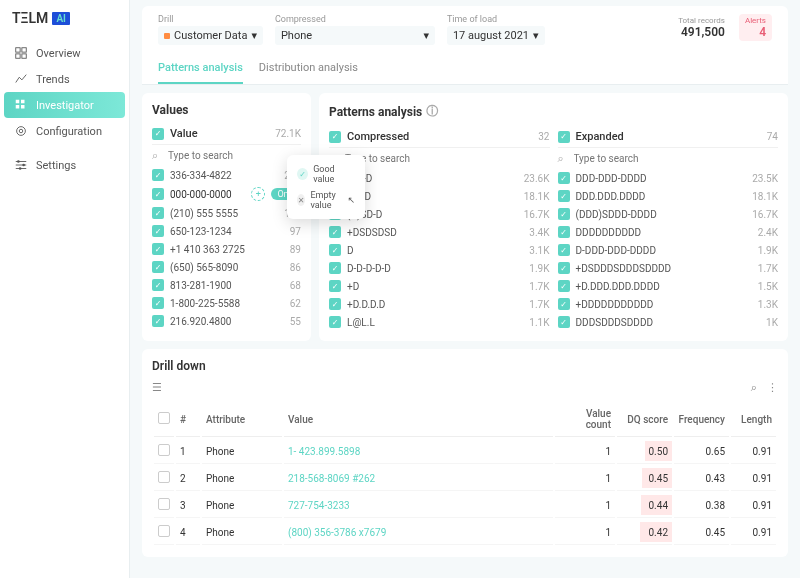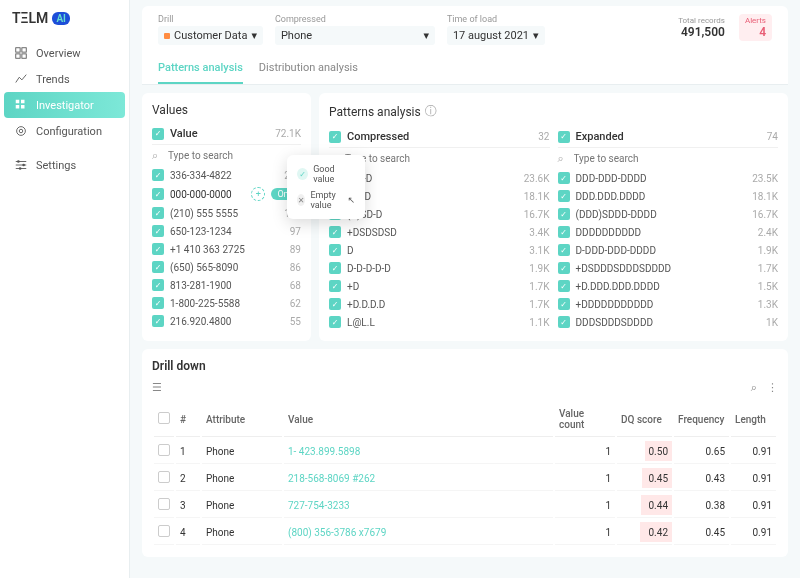--- a/index.html
+++ b/index.html
@@ -1,20 +1,20 @@
 <!DOCTYPE html>
 <html><head>
 <meta charset="utf-8">
 <style>
 *{box-sizing:border-box;margin:0;padding:0;font-family:-apple-system,BlinkMacSystemFont,'Segoe UI',Roboto,sans-serif}
 body{background:#f5f9fa;color:#333;font-size:11px;height:578px;width:800px;overflow:hidden}
 .app{display:flex;height:100%}
 .sidebar{width:130px;background:#fff;border-right:1px solid #e8eef0;display:flex;flex-direction:column}
 .logo{padding:10px 12px;display:flex;align-items:center;gap:4px;font-weight:600;font-size:14px}
-.logo-ai{background:#1d4ed8;color:#68e0cf;padding:1px 4px;border-radius:6px;font-size:10px}
+.logo-ai{background:#1d4ed8;color:#68e0cf;padding:1px 4px;border-radius:1px;font-size:10px}
 .nav{display:flex;flex-direction:column;gap:0;padding:4px}
 .nav-item{display:flex;align-items:center;gap:8px;padding:6px 10px;border-radius:4px;cursor:pointer;color:#555}
 .nav-item.active{background:linear-gradient(90deg,#5dd5c4,#7de8d8);color:#fff}
 .nav-icon{width:14px;height:14px;display:inline-flex}
 .main{flex:1;display:flex;flex-direction:column;overflow:auto}
 .topbar{display:flex;align-items:center;justify-content:space-between;padding:8px 16px;background:#fff}
 .page-title{font-size:13px;font-weight:600}
 .top-icons{display:flex;gap:8px;align-items:center}
 .top-icon{width:20px;height:20px;border-radius:50%;display:flex;align-items:center;justify-content:center;color:#888;border:1px solid #ddd}
 .avatar{width:26px;height:26px;border-radius:50%;background:#5dd5c4;display:flex;align-items:center;justify-content:center;color:#fff}
@@ -28,21 +28,21 @@
 .stats{margin-left:auto;display:flex;gap:8px;align-items:center}
 .stat{display:flex;flex-direction:column;align-items:flex-end;padding:2px 6px;border-radius:4px}
 .stat-label{font-size:8px;color:#999}
 .stat-value{font-size:12px;font-weight:600}
 .stat-alerts{background:#ffeef0}
 .tabs{display:flex;gap:16px;padding:0 16px;border-bottom:1px solid #e8eef0;background:#fff;margin:0 12px}
 .tab{padding:8px 0;cursor:pointer;color:#888;font-size:11px}
 .tab.active{color:#5dd5c4;border-bottom:2px solid #5dd5c4;font-weight:500}
 .panels{display:flex;gap:8px;padding:8px 12px}
 .panel{background:#fff;border-radius:6px;padding:10px;flex:1;position:relative}
-.panel-title{font-size:12px;font-weight:400;margin-bottom:6px;display:flex;align-items:center;gap:4px}
+.panel-title{font-size:12px;font-weight:700;margin-bottom:6px;display:flex;align-items:center;gap:4px}
 .panel-header{display:flex;align-items:center;gap:6px;padding:4px 0;border-bottom:1px solid #f0f0f0}
 .chk{width:12px;height:12px;background:#5dd5c4;border-radius:2px;display:inline-flex;align-items:center;justify-content:center;color:#fff;font-size:8px;flex-shrink:0}
 .panel-header-label{font-weight:500;flex:1}
 .panel-header-count{color:#aaa;font-size:10px}
 .search-row{display:flex;align-items:center;gap:6px;padding:4px 0;color:#aaa}
 .search-row input{border:none;outline:none;font-size:10px;flex:1;color:#aaa}
 .row{display:flex;align-items:center;gap:6px;padding:3px 0;font-size:10px}
 .row-label{flex:1;color:#555}
 .row-count{color:#aaa}
 .row.selected .row-label{color:#333}
@@ -52,21 +52,21 @@
 .popover-icon{width:12px;height:12px;border-radius:50%;display:inline-flex;align-items:center;justify-content:center;font-size:8px}
 .pi-good{background:#e0f7f3;color:#5dd5c4}
 .pi-empty{background:#f0f0f0;color:#888}
 .dual-panel{display:flex;gap:8px;flex:2}
 .dual-panel .sub{flex:1}
 .drilldown{background:#fff;margin:0 12px 8px;border-radius:6px;padding:10px}
 .dd-title{font-size:12px;font-weight:600;margin-bottom:8px}
 .dd-toolbar{display:flex;align-items:center;justify-content:space-between;margin-bottom:6px}
 .table{width:100%;font-size:10px}
 .table th{text-align:left;padding:6px 4px;color:#666;font-weight:500;border-bottom:1px solid #eee}
-.table th.r{}
+.table th.r{text-align:right}
 .table td{padding:5px 4px;border-bottom:1px solid #f5f5f5}
 .table td.r{text-align:right}
 .link{color:#5dd5c4}
 .ckbox{width:12px;height:12px;border:1px solid #ccc;border-radius:2px;display:inline-block}
 .dq-cell{position:relative}
 .dq-bar{position:absolute;right:0;top:2px;bottom:2px;background:#ffe8e8;z-index:0}
 .dq-val{position:relative;z-index:1}
 svg{width:100%;height:100%}
 .add-icon{width:14px;height:14px;border-radius:50%;border:1px dashed #5dd5c4;display:inline-flex;align-items:center;justify-content:center;color:#5dd5c4;font-size:9px}
 </style>

